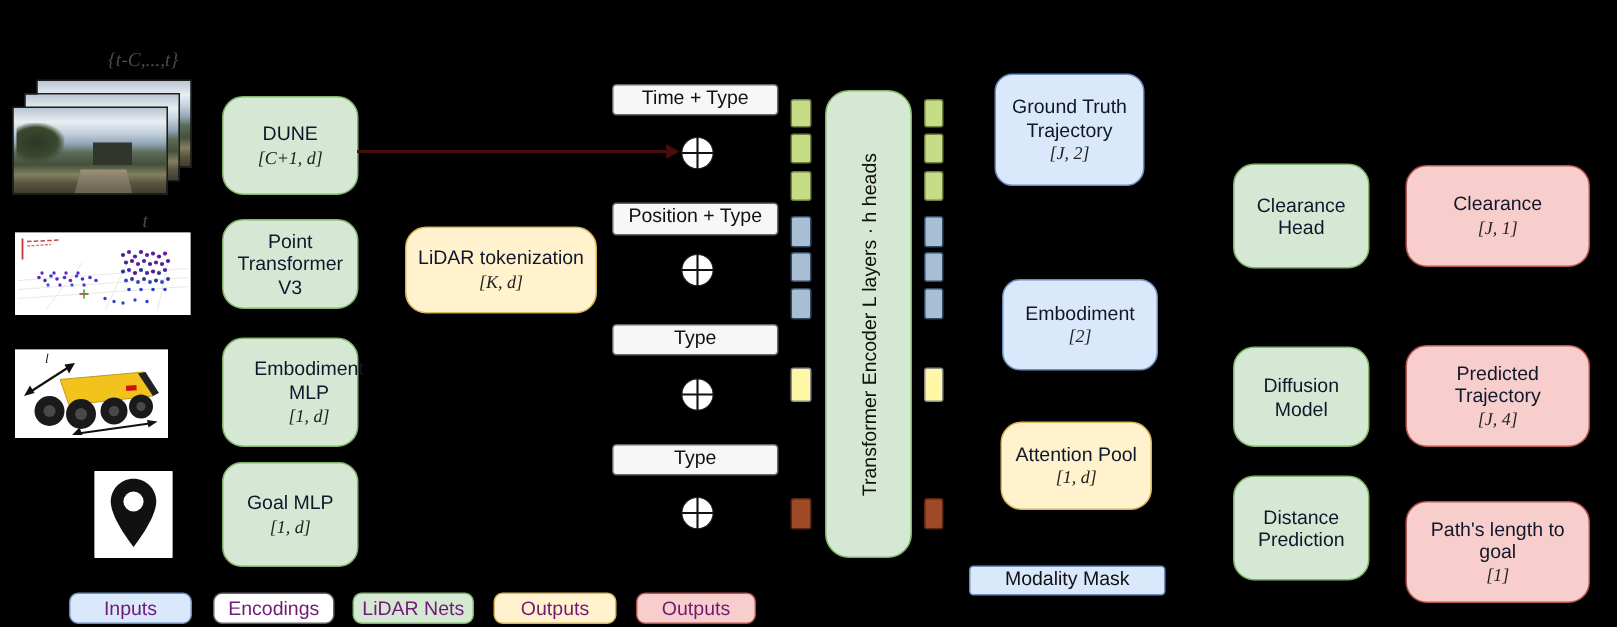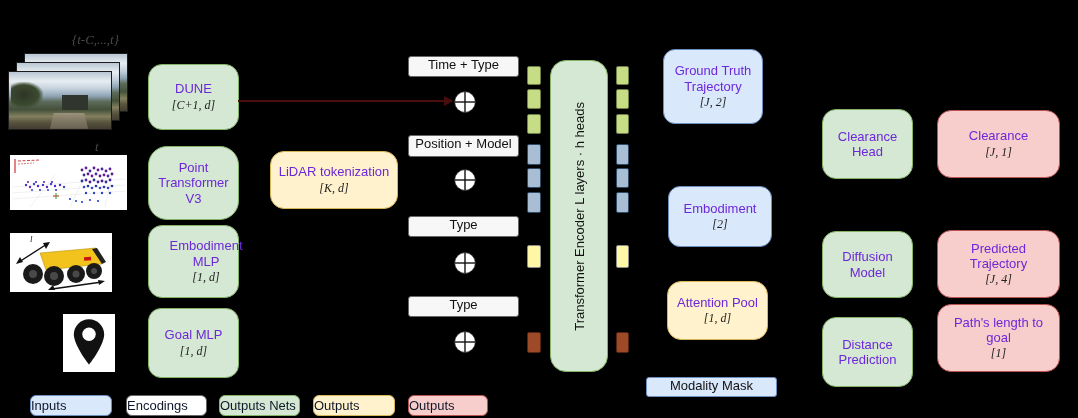--- a/index.html
+++ b/index.html
@@ -1,29 +1,29 @@
 <!DOCTYPE html>
 <html><head>
 <meta charset="utf-8">
 <style>
   html,body{margin:0;padding:0;background:#000;}
   .canvas{position:relative;width:1078px;height:418px;background:#000;overflow:hidden;
           font-family:"Liberation Sans",sans-serif;}
   .box{position:absolute;border:1.5px solid;border-radius:14px;display:flex;flex-direction:column;
        align-items:center;justify-content:center;text-align:center;box-sizing:border-box;padding:3px;}
-  .box .title{font-size:13px;line-height:1.18;color:#6d28d9;}
+  .box .title{font-size:13px;line-height:1.18;color:#0f172a;}
   .box .dim{font-family:"Liberation Serif",serif;font-style:italic;font-size:12px;color:#222;margin-top:1px;}
   .encbox{position:absolute;border:1.5px solid;border-radius:3px;box-sizing:border-box;
           display:flex;align-items:flex-start;justify-content:center;font-size:13px;color:#111;}
   .token{position:absolute;border:1px solid;border-radius:2px;box-sizing:border-box;}
   .encoder{position:absolute;border:1.5px solid;border-radius:16px;box-sizing:border-box;
            display:flex;align-items:center;justify-content:center;}
   .vtext{writing-mode:vertical-rl;transform:rotate(180deg);font-size:13px;color:#111;white-space:nowrap;}
   .legend-item{position:absolute;border:1.5px solid;border-radius:6px;box-sizing:border-box;
-               display:flex;align-items:center;font-size:13px;color:#0f172a;}
+               display:flex;align-items:center;justify-content:center;font-size:13px;color:#701a75;margin-left:16px;}
   .mathlabel{position:absolute;color:#4a4a4a;font-family:"Liberation Serif",serif;
              font-style:italic;font-size:13px;}
   .photo{position:absolute;width:104px;height:59px;border:1px solid #1d1d1d;box-sizing:border-box;
          background:linear-gradient(to bottom,#b9c6d4 0%,#e8eef2 16%,#c2cfdb 30%,#90a5b5 42%,
                     #5c6b5a 52%,#44503a 66%,#82805f 78%,#59543f 88%,#423c30 100%);}
   .photo .building{position:absolute;left:52%;top:40%;width:26px;height:15px;background:#30352e;}
   .photo .trees{position:absolute;left:2%;top:18%;width:32px;height:45%;
          background:radial-gradient(ellipse at 40% 50%,#2d3526 0%,#3c4a30 55%,transparent 75%);}
   .photo .path{position:absolute;left:42%;bottom:0;width:34px;height:32%;
          background:linear-gradient(to bottom,#9a927a,#6b6353);transform:perspective(40px) rotateX(30deg);}
@@ -164,21 +164,21 @@
       <path fill="#111" d="M12 2C8.13 2 5 5.13 5 9c0 5.25 7 14 7 14s7-8.75 7-14c0-3.87-3.13-7-7-7z"></path>
       <circle cx="12" cy="9" r="3.1" fill="#ffffff"></circle>
     </svg>
   </div>
 
   <div class="box" style="left: 148px; top: 64px; width: 91px; height: 66px; background-color: rgb(213, 232, 212); border-color: rgb(130, 179, 102);">
     <div class="title">DUNE</div>
     <div class="dim">[C+1, d]</div>
   </div>
 
-  <div class="box" style="left: 148px; top: 146px; width: 91px; height: 74px; background-color: rgb(213, 232, 212); border-color: rgb(130, 179, 102); border-radius: 19px;">
+  <div class="box" style="left: 148px; top: 146px; width: 91px; height: 60px; background-color: rgb(213, 232, 212); border-color: rgb(130, 179, 102);">
     <div class="title">Point Transformer V3</div>
   </div>
 
   <div class="box" style="left: 148px; top: 225px; width: 91px; height: 73px; background-color: rgb(213, 232, 212); border-color: rgb(130, 179, 102); padding-left: 28px;">
     <div class="title">Embodiment MLP</div>
     <div class="dim">[1, d]</div>
   </div>
 
   <div class="box" style="left: 148px; top: 308px; width: 91px; height: 70px; background-color: rgb(213, 232, 212); border-color: rgb(130, 179, 102); border-radius: 13px;">
     <div class="title">Goal MLP</div>
@@ -190,21 +190,21 @@
     <div class="dim">[K, d]</div>
   </div>
 
   <div class="arrowline" style="left: 238px; top: 100px; width: 208px; background-color: rgb(74, 13, 13);"></div>
   <div class="arrowhead" style="left:444px;top:96px;border-left:9px solid #4a0d0d;"></div>
 
   <div class="encbox" style="left: 408px; top: 56px; width: 111px; height: 21px; background-color: rgb(247, 247, 247); border-color: rgb(102, 102, 102);">
     <span>Time + Type</span>
   </div>
   <div class="encbox" style="left: 408px; top: 135px; width: 111px; height: 22px; background-color: rgb(247, 247, 247); border-color: rgb(102, 102, 102);">
-    <span>Position + Model</span>
+    <span>Position + Type</span>
   </div>
   <div class="encbox" style="left: 408px; top: 216px; width: 111px; height: 21px; background-color: rgb(247, 247, 247); border-color: rgb(102, 102, 102);">
     <span>Type</span>
   </div>
   <div class="encbox" style="left: 408px; top: 296px; width: 111px; height: 21px; background-color: rgb(247, 247, 247); border-color: rgb(102, 102, 102);">
     <span>Type</span>
   </div>
 
   <div class="plus" style="left:454px;top:91px;">
     <svg width="22" height="22" viewBox="0 0 22 22">
@@ -287,33 +287,33 @@
   </div>
 
   <div class="box" style="left: 937px; top: 110px; width: 123px; height: 68px; background-color: rgb(248, 206, 204); border-color: rgb(184, 84, 80);">
     <div class="title">Clearance</div>
     <div class="dim">[J, 1]</div>
   </div>
   <div class="box" style="left: 937px; top: 230px; width: 123px; height: 68px; background-color: rgb(248, 206, 204); border-color: rgb(184, 84, 80);">
     <div class="title">Predicted Trajectory</div>
     <div class="dim">[J, 4]</div>
   </div>
-  <div class="box" style="left: 937px; top: 304px; width: 123px; height: 68px; background-color: rgb(248, 206, 204); border-color: rgb(184, 84, 80);">
+  <div class="box" style="left: 937px; top: 334px; width: 123px; height: 68px; background-color: rgb(248, 206, 204); border-color: rgb(184, 84, 80);">
     <div class="title">Path's length to goal</div>
     <div class="dim">[1]</div>
   </div>
 
   <div class="legend-item" style="left: 30px; top: 395px; width: 82px; height: 21px; background-color: rgb(218, 232, 252); border-color: rgb(108, 142, 191);">
     <span>Inputs</span>
   </div>
   <div class="legend-item" style="left: 126px; top: 395px; width: 81px; height: 21px; background-color: rgb(255, 255, 255); border-color: rgb(102, 102, 102);">
     <span>Encodings</span>
   </div>
   <div class="legend-item" style="left: 219px; top: 395px; width: 81px; height: 21px; background-color: rgb(213, 232, 212); border-color: rgb(130, 179, 102);">
-    <span>Outputs Nets</span>
+    <span>LiDAR Nets</span>
   </div>
   <div class="legend-item" style="left: 313px; top: 395px; width: 82px; height: 21px; background-color: rgb(255, 242, 204); border-color: rgb(214, 182, 86);">
     <span>Outputs</span>
   </div>
   <div class="legend-item" style="left: 408px; top: 395px; width: 80px; height: 21px; background-color: rgb(248, 206, 204); border-color: rgb(184, 84, 80);">
     <span>Outputs</span>
   </div>
 
 </div>
 

